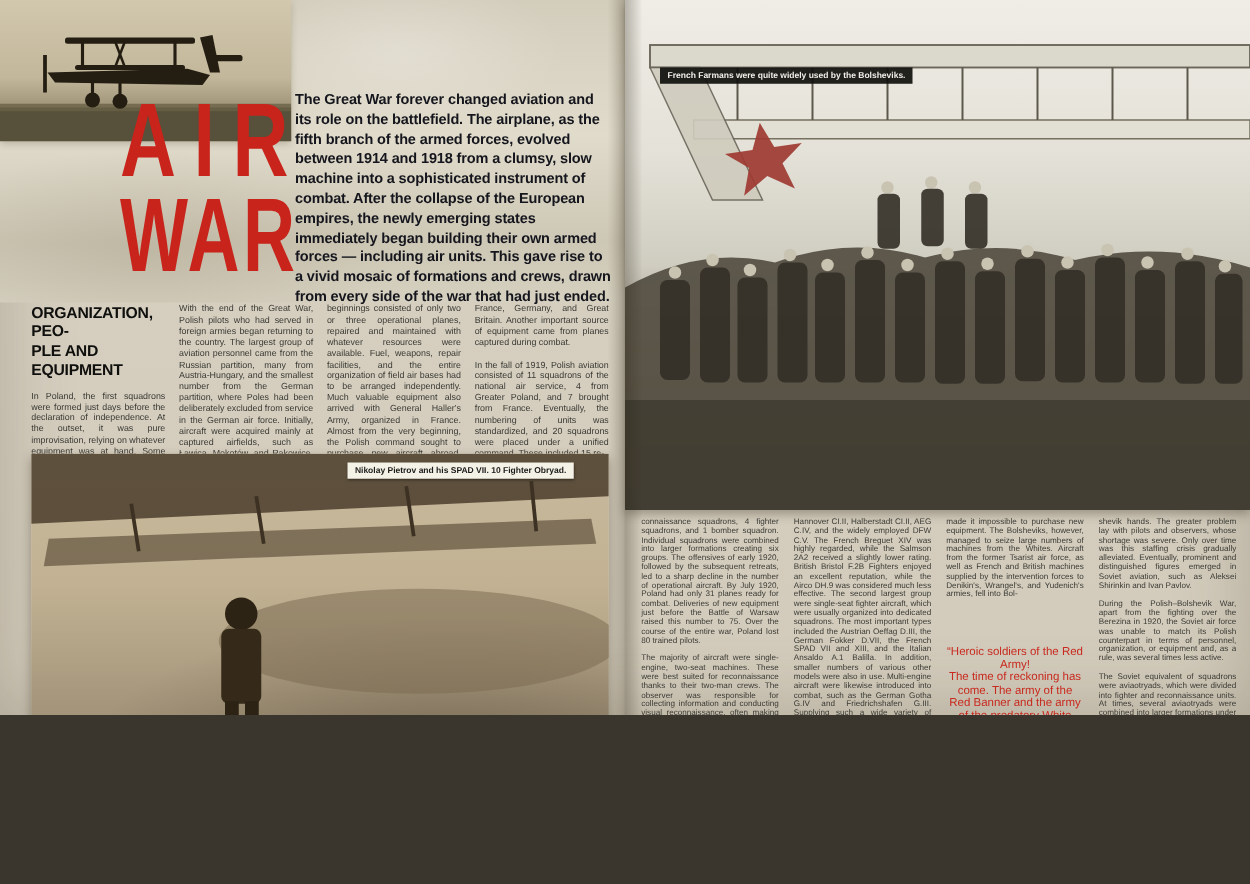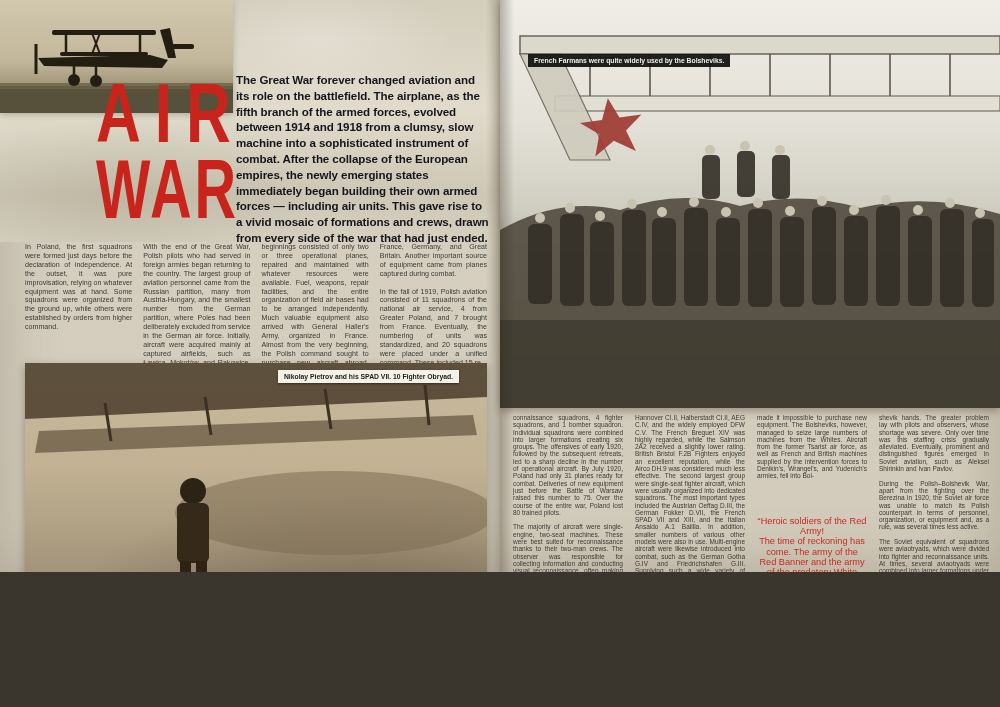--- a/index.html
+++ b/index.html
@@ -152,20 +152,22 @@
       </div>
 
       <div class="air-title air-line1" style="position:absolute">AIR</div>
       <div class="air-title air-line2" style="position:absolute">WAR</div>
 
       <p class="intro">The Great War forever changed aviation and its role on the battlefield. The airplane, as the fifth branch of the armed forces, evolved between 1914 and 1918 from a clumsy, slow machine into a sophisticated instrument of combat. After the collapse of the European empires, the newly emerging states immediately began building their own armed forces — including air units. This gave rise to a vivid mosaic of formations and crews, drawn from every side of the war that had just ended.</p>
     </div>
 
     <div class="lcols">
       <div class="col">
+        <h2 class="section-heading">ORGANIZATION, PEO-
+PLE AND EQUIPMENT</h2>
         <p class="bodytext">In Poland, the first squadrons were formed just days before the declaration of independence. At the outset, it was pure improvisation, relying on whatever equipment was at hand. Some squadrons were organized from the ground up, while others were established by orders from higher command.</p>
       </div>
       <div class="col">
         <p class="bodytext">With the end of the Great War, Polish pilots who had served in foreign armies began returning to the country. The largest group of aviation personnel came from the Russian partition, many from Austria-Hungary, and the smallest number from the German partition, where Poles had been deliberately excluded from service in the German air force. Initially, aircraft were acquired mainly at captured airfields, such as Ławica, Mokotów, and Rakowice. Often, a squadron's</p>
       </div>
       <div class="col">
         <p class="bodytext">beginnings consisted of only two or three operational planes, repaired and maintained with whatever resources were available. Fuel, weapons, repair facilities, and the entire organization of field air bases had to be arranged independently. Much valuable equipment also arrived with General Haller's Army, organized in France. Almost from the very beginning, the Polish command sought to purchase new aircraft abroad, acquiring machines from Austria, Italy,</p>
       </div>
       <div class="col">
         <p class="bodytext">France, Germany, and Great Britain. Another important source of equipment came from planes captured during combat.

